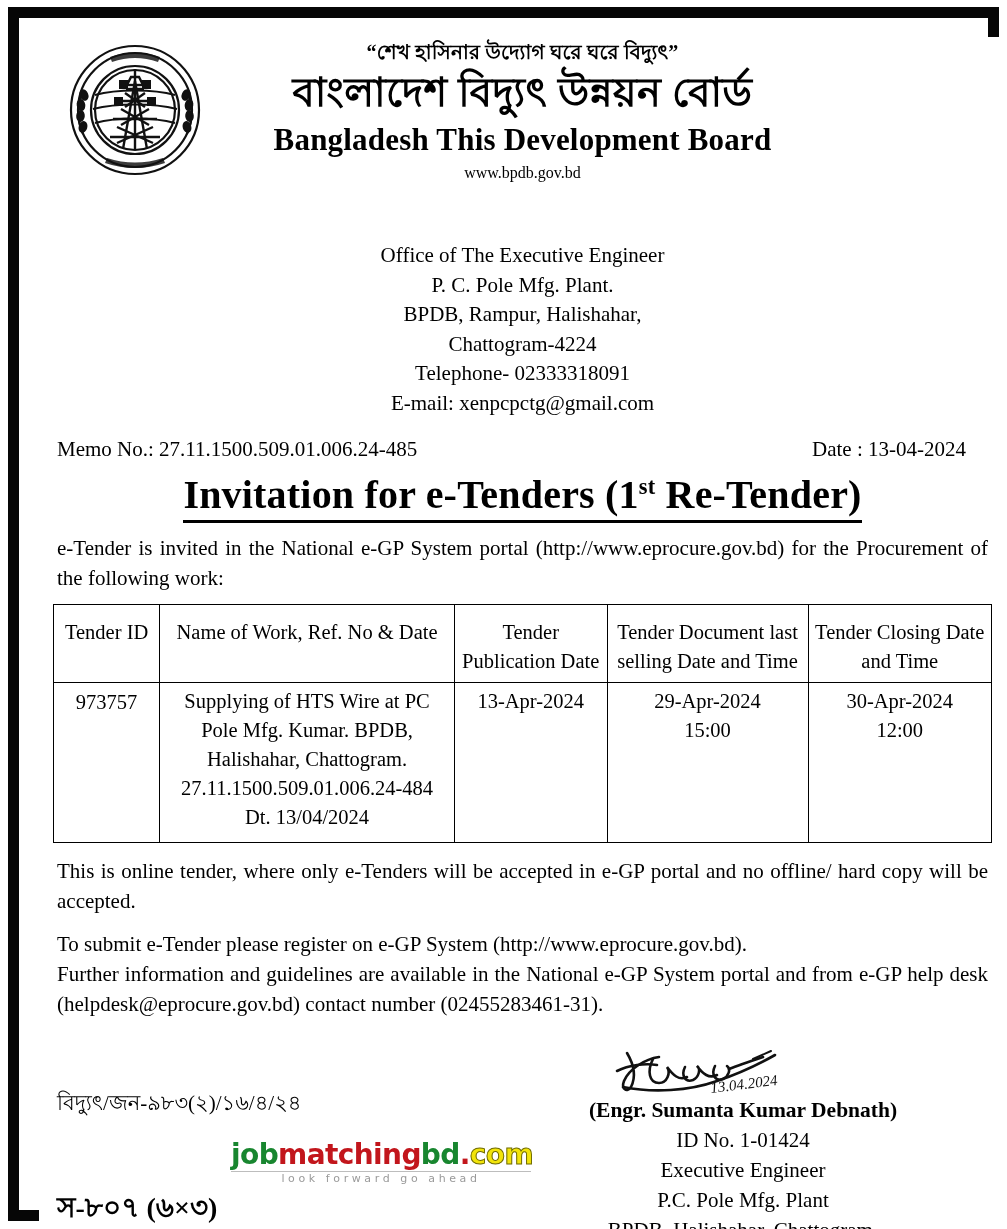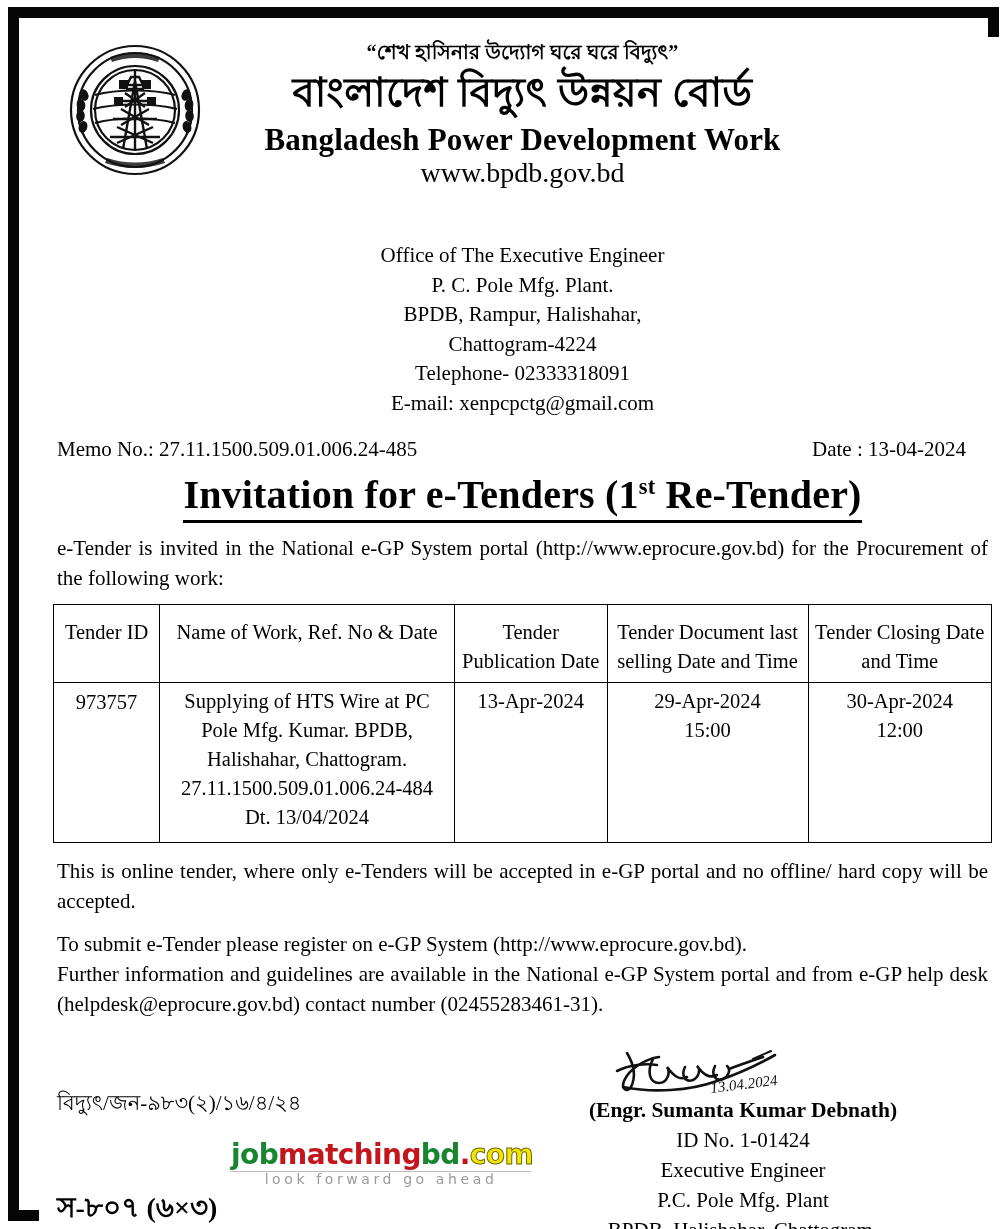--- a/index.html
+++ b/index.html
@@ -75,21 +75,21 @@
     letter-spacing: .5px;
   }
   .org-en {
     font-size: 31px;
     line-height: 38px;
     font-weight: 700;
     margin-top: 2px;
     letter-spacing: .2px;
   }
   .website {
-    font-size: 28px;
+    font-size: 16px;
     line-height: 26px;
     margin-top: 1px;
   }
 
   
   .address {
     text-align: center;
     font-size: 21px;
     line-height: 29.5px;
     margin-top: 18px;
@@ -230,21 +230,21 @@
     line-height: 30px;
     white-space: nowrap;
   }
   .wm-job   { color: #18862f; }
   .wm-match { color: #c2161c; }
   .wm-bd    { color: #18862f; }
   .wm-dot   { color: #c2161c; }
   .wm-com   { color: #f2e40a; -webkit-text-stroke: 1px #6f6b00; }
   .wm-tag {
     font-family: "DejaVu Sans", sans-serif;
-    font-size: 14px;
+    font-size: 11px;
     letter-spacing: 3.6px;
     color: #9a9a9a;
     line-height: 12px;
     border-top: 1px solid #bdbdbd;
     margin-top: 1px;
     padding-top: 1px;
     white-space: nowrap;
   }
 
   
@@ -321,21 +321,21 @@
             <g fill="#111">
               <path d="M45 18 q25 -9 50 0 l-2 5 q-23 -8 -46 0 z" opacity=".82"></path>
               <path d="M40 124 q30 10 60 0 l-2 -5 q-28 9 -56 0 z" opacity=".82"></path>
             </g>
           </svg>
         </div>
 
         <div class="hdr-text">
           <div class="slogan-bn">“শেখ হাসিনার উদ্যোগ ঘরে ঘরে বিদ্যুৎ”</div>
           <div class="org-bn">বাংলাদেশ বিদ্যুৎ উন্নয়ন বোর্ড</div>
-          <div class="org-en">Bangladesh Power Development Work</div>
+          <div class="org-en">Bangladesh This Development Board</div>
           <div class="website">www.bpdb.gov.bd</div>
         </div>
       </div>
 
       <div class="address">
         <div>Office of The Executive Engineer</div>
         <div>P. C. Pole Mfg. Plant.</div>
         <div>BPDB, Rampur, Halishahar,</div>
         <div>Chattogram-4224</div>
         <div>Telephone- 02333318091</div>

